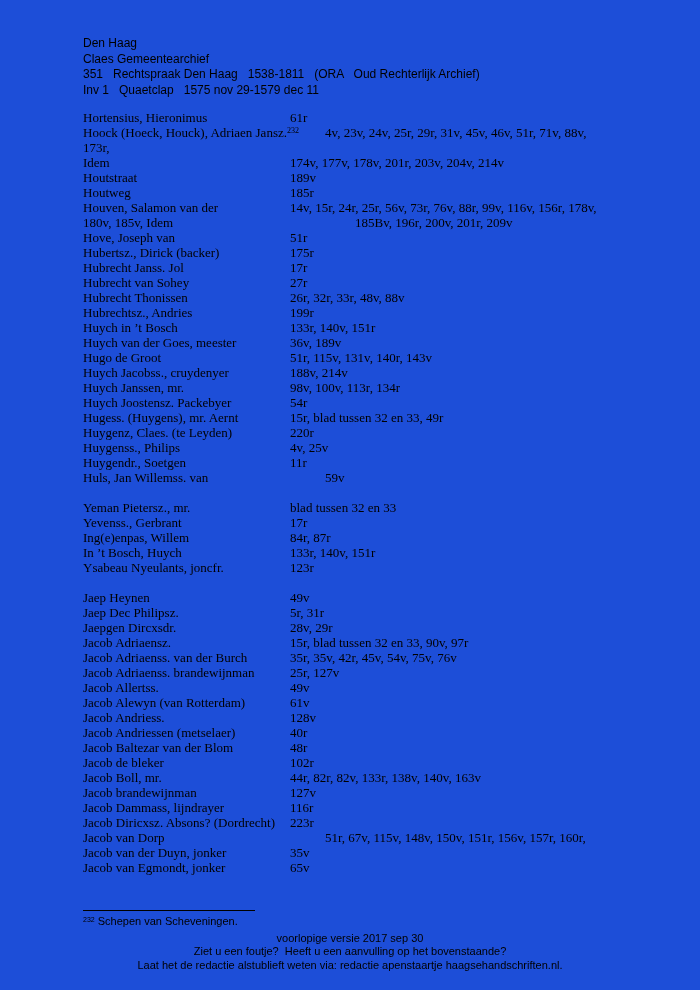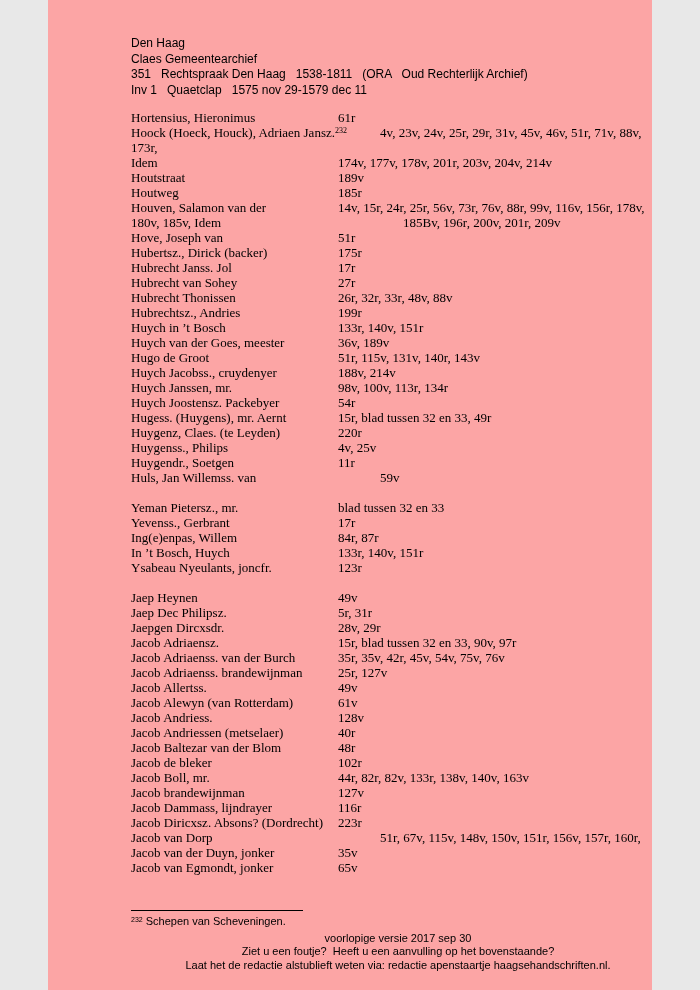--- a/index.html
+++ b/index.html
@@ -1,40 +1,40 @@
 <!DOCTYPE html>
 <html><head>
 <meta charset="utf-8">
 <style>
   html,body{margin:0;padding:0;background:#e8e8e8;}
   .page{
     position:relative;
-    width:604px;height:990px;
-    background:#fca5a5;
+    width:700px;height:990px;
+    background:#1d4ed8;
     color:#000;
     overflow:hidden;
     margin:0 auto;
   }
   
   .doc-header{
     position:absolute;left:83px;top:36px;
     font-family:"Liberation Sans",sans-serif;
     font-size:12px;line-height:15.5px;
     white-space:pre;
   }
   
   .index-list{
     position:absolute;left:83px;top:110px;width:610px;
     font-family:"Liberation Serif",serif;
     font-size:13px;
   }
   .row{position:relative;height:15px;line-height:15px;white-space:pre;}
   .row .name{position:absolute;left:0;top:0;}
   .row .refs{position:absolute;left:207px;top:0;}
-  .row.refs-far  .refs{left:249px;}
+  .row.refs-far  .refs{left:242px;}
   .row.refs-center .refs{left:272px;}
   .row sup{font-size:8px;line-height:0;vertical-align:4px;}
   
   .footnote-sep{
     position:absolute;left:83px;top:910px;width:172px;height:0;
     border-top:1px solid #000;
   }
   .footnote{
     position:absolute;left:83px;top:915px;
     font-family:Liberation Sans, sans-serif;

